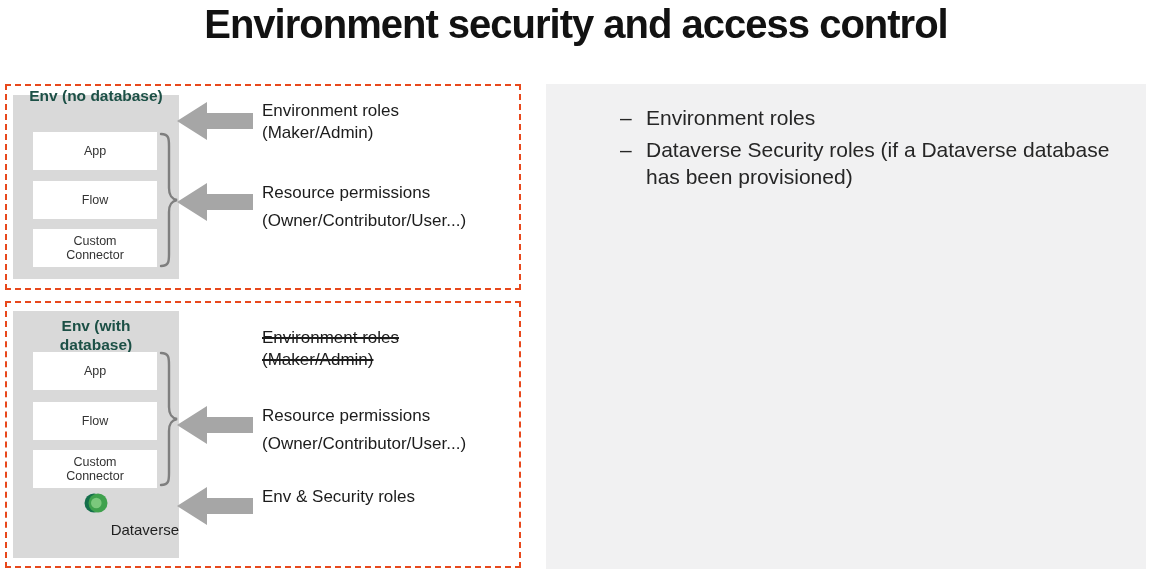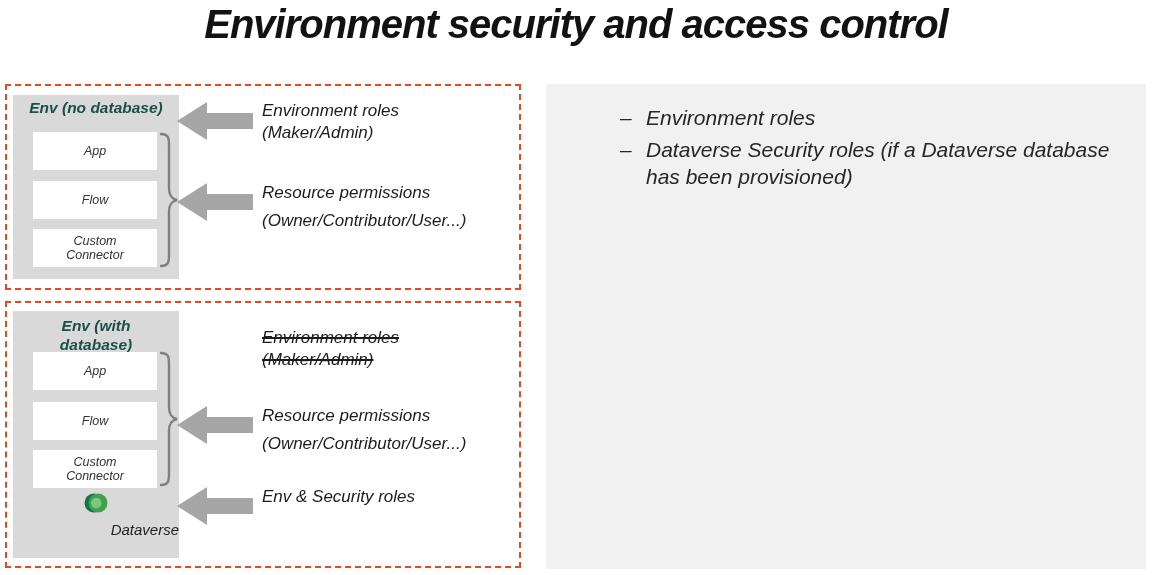--- a/index.html
+++ b/index.html
@@ -1,21 +1,21 @@
 <!DOCTYPE html>
 <html><head>
 <meta charset="utf-8">
 <style>
   html,body{margin:0;padding:0;}
   body{
     width:1152px;height:575px;background:#ffffff;
     font-family:"Liberation Sans",sans-serif;color:#1c1c1c;
     position:relative;overflow:hidden;
   }
-  .stage{position:relative;width:1152px;height:481px;font-style:italic;}
+  .stage{position:relative;width:1152px;height:481px;}
 
   
   .slide-title{
     position:absolute;top:2px;left:0;width:100%;
     text-align:center;font-size:40px;font-weight:800;
     letter-spacing:-1px;color:#121212;white-space:nowrap;
   }
 
   
   .env-outline{
@@ -27,21 +27,21 @@
 
   
   .env-gray{position:absolute;background:#D9D9D9;}
   #env1-gray{left:13px;top:95px;width:166px;height:184px;}
   #env2-gray{left:13px;top:311px;width:166px;height:247px;}
 
   .env-title{
     position:absolute;width:166px;text-align:center;
     font-weight:bold;color:#1C5046;font-size:15.5px;line-height:19px;
   }
-  #env1-title{left:13px;top:86px;margin-top:12px;}
+  #env1-title{left:13px;top:86px;}
   #env2-title{left:13px;top:316px;}
   #env2-title .wrap{display:inline-block;max-width:110px;}
 
   
   .item-box{
     position:absolute;width:124px;height:38px;background:#ffffff;
     display:flex;align-items:center;justify-content:center;
     font-size:12.5px;line-height:1.15;color:#333;text-align:center;
     box-sizing:border-box;padding:0 42px;
   }

